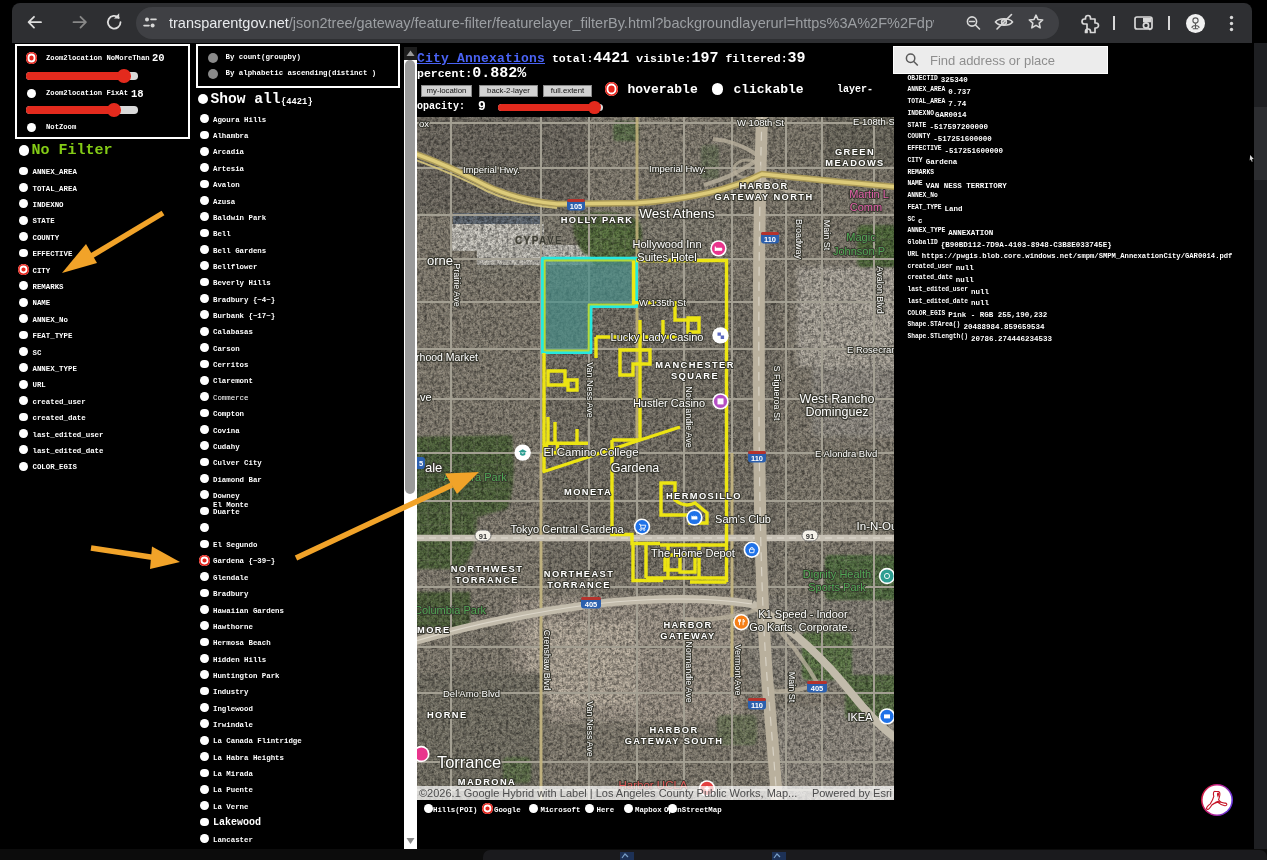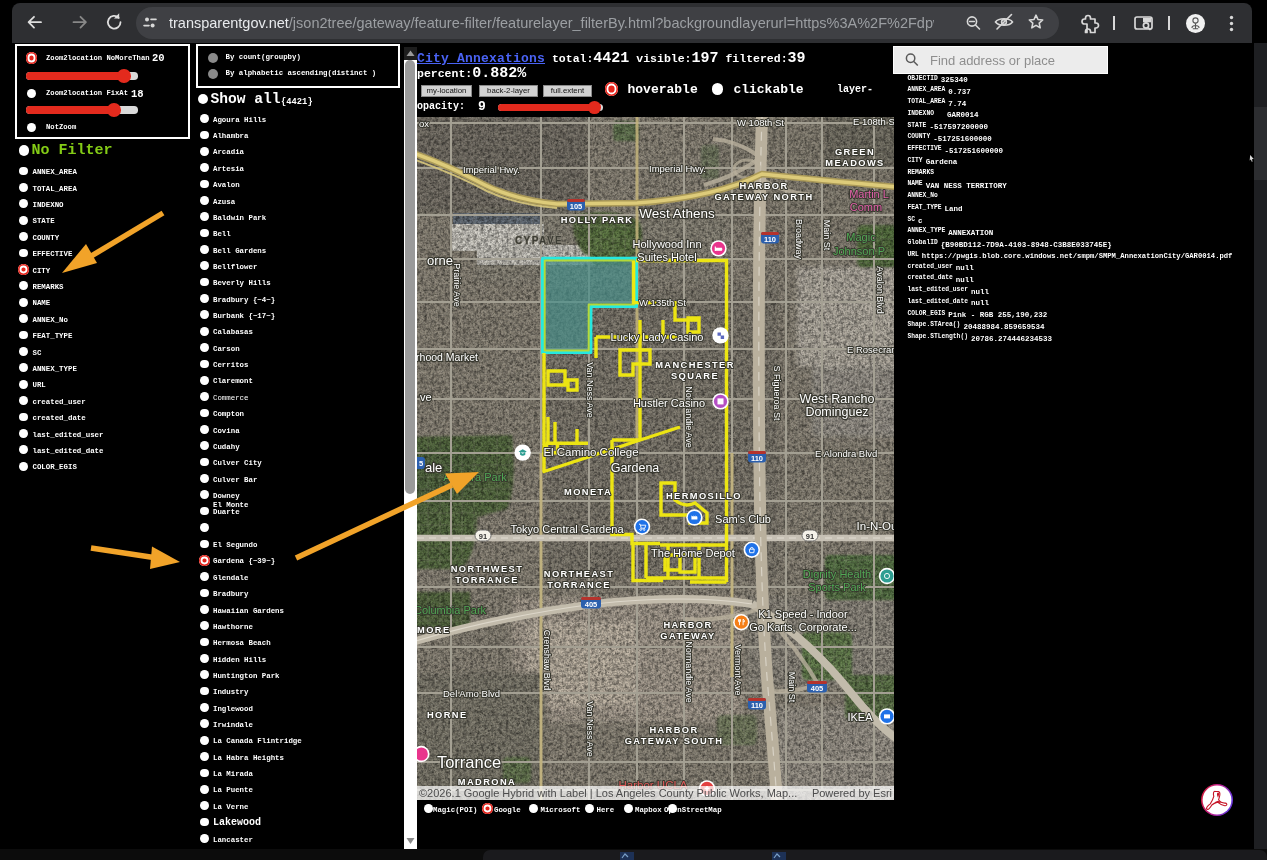--- a/index.html
+++ b/index.html
@@ -162,21 +162,21 @@
     <span class="abs" style="left:213.0px;top:392.8px;font-size:7.4px;color:#fff;letter-spacing:0.00px;font-weight:normal;font-family:'Liberation Mono',monospace;line-height:10.4px;white-space:nowrap">Commerce</span>
     <span class="abs" style="left:200.1px;top:408.6px;width:8.8px;height:8.8px;border-radius:50%;background:#fff"></span>
     <span class="abs" style="left:213.0px;top:409.2px;font-size:7.4px;color:#fff;letter-spacing:0.00px;font-weight:bold;font-family:'Liberation Mono',monospace;line-height:10.4px;white-space:nowrap">Compton</span>
     <span class="abs" style="left:200.1px;top:424.9px;width:8.8px;height:8.8px;border-radius:50%;background:#fff"></span>
     <span class="abs" style="left:213.0px;top:425.5px;font-size:7.4px;color:#fff;letter-spacing:0.00px;font-weight:bold;font-family:'Liberation Mono',monospace;line-height:10.4px;white-space:nowrap">Covina</span>
     <span class="abs" style="left:200.1px;top:441.3px;width:8.8px;height:8.8px;border-radius:50%;background:#fff"></span>
     <span class="abs" style="left:213.0px;top:441.9px;font-size:7.4px;color:#fff;letter-spacing:0.00px;font-weight:bold;font-family:'Liberation Mono',monospace;line-height:10.4px;white-space:nowrap">Cudahy</span>
     <span class="abs" style="left:200.1px;top:457.7px;width:8.8px;height:8.8px;border-radius:50%;background:#fff"></span>
     <span class="abs" style="left:213.0px;top:458.2px;font-size:7.4px;color:#fff;letter-spacing:0.00px;font-weight:bold;font-family:'Liberation Mono',monospace;line-height:10.4px;white-space:nowrap">Culver City</span>
     <span class="abs" style="left:200.1px;top:474.0px;width:8.8px;height:8.8px;border-radius:50%;background:#fff"></span>
-    <span class="abs" style="left:213.0px;top:474.6px;font-size:7.4px;color:#fff;letter-spacing:0.00px;font-weight:bold;font-family:'Liberation Mono',monospace;line-height:10.4px;white-space:nowrap">Culver Bar</span>
+    <span class="abs" style="left:213.0px;top:474.6px;font-size:7.4px;color:#fff;letter-spacing:0.00px;font-weight:bold;font-family:'Liberation Mono',monospace;line-height:10.4px;white-space:nowrap">Diamond Bar</span>
     <span class="abs" style="left:200.1px;top:490.4px;width:8.8px;height:8.8px;border-radius:50%;background:#fff"></span>
     <span class="abs" style="left:213.0px;top:491.0px;font-size:7.4px;color:#fff;letter-spacing:0.00px;font-weight:bold;font-family:'Liberation Mono',monospace;line-height:10.4px;white-space:nowrap">Downey</span>
     <span class="abs" style="left:200.1px;top:506.7px;width:8.8px;height:8.8px;border-radius:50%;background:#fff"></span>
     <span class="abs" style="left:213.0px;top:507.3px;font-size:7.4px;color:#fff;letter-spacing:0.00px;font-weight:bold;font-family:'Liberation Mono',monospace;line-height:10.4px;white-space:nowrap">Duarte</span>
     <span class="abs" style="left:200.1px;top:523.1px;width:8.8px;height:8.8px;border-radius:50%;background:#fff"></span>
     <span class="abs" style="left:213.0px;top:500px;font-size:7.4px;color:#fff;letter-spacing:0.00px;font-weight:bold;font-family:'Liberation Mono',monospace;line-height:10.4px;white-space:nowrap">El Monte</span>
     <span class="abs" style="left:200.1px;top:539.5px;width:8.8px;height:8.8px;border-radius:50%;background:#fff"></span>
     <span class="abs" style="left:213.0px;top:540.0px;font-size:7.4px;color:#fff;letter-spacing:0.00px;font-weight:bold;font-family:'Liberation Mono',monospace;line-height:10.4px;white-space:nowrap">El Segundo</span>
     <span class="abs" style="left:199.1px;top:554.8px;width:10.8px;height:10.8px;border-radius:50%;background:#e3241b;box-shadow:inset 0 0 0 1.6px #e3241b, inset 0 0 0 3.4px #fff"></span>
     <span class="abs" style="left:213.0px;top:556.4px;font-size:7.4px;color:#fff;letter-spacing:0.00px;font-weight:bold;font-family:'Liberation Mono',monospace;line-height:10.4px;white-space:nowrap">Gardena {~39~}</span>
@@ -544,41 +544,41 @@
  <g font-size="11" text-anchor="middle" fill="#e060a8" stroke-width="1.9">
   <text x="452" y="81">Martin L</text>
   <text x="449" y="94">Comm</text>
  </g>
  <text x="236" y="672" font-size="11.5" text-anchor="middle" fill="#e05b5b" stroke-width="1.9">Harbor UCLA</text>
 </g>
 </svg>
 
 <div class="abs sans" style="left:417px;top:785.5px;width:477px;height:14px;background:rgba(255,255,255,0.72);color:#4c4c4c;font-size:11px;line-height:14px;white-space:nowrap;overflow:hidden"><span style="margin-left:2px">©2026.1 Google Hybrid with Label | Los Angeles County Public Works, Map...</span><span style="position:absolute;right:2px">Powered by Esri</span></div>
 <span class="abs" style="left:424.1px;top:804.2px;width:8.8px;height:8.8px;border-radius:50%;background:#fff"></span>
-    <span class="abs" style="left:433.0px;top:804.7px;font-size:7.4px;color:#fff;letter-spacing:0.00px;font-weight:bold;font-family:'Liberation Mono',monospace;line-height:10.4px;white-space:nowrap">Magic(POI)</span>
+    <span class="abs" style="left:433.0px;top:804.7px;font-size:7.4px;color:#fff;letter-spacing:0.00px;font-weight:bold;font-family:'Liberation Mono',monospace;line-height:10.4px;white-space:nowrap">Hills(POI)</span>
     <span class="abs" style="left:481.8px;top:803.2px;width:10.8px;height:10.8px;border-radius:50%;background:#e3241b;box-shadow:inset 0 0 0 1.6px #e3241b, inset 0 0 0 3.4px #fff"></span>
     <span class="abs" style="left:494.0px;top:804.7px;font-size:7.4px;color:#fff;letter-spacing:0.00px;font-weight:bold;font-family:'Liberation Mono',monospace;line-height:10.4px;white-space:nowrap">Google</span>
     <span class="abs" style="left:529.2px;top:804.2px;width:8.8px;height:8.8px;border-radius:50%;background:#fff"></span>
     <span class="abs" style="left:540.5px;top:804.7px;font-size:7.4px;color:#fff;letter-spacing:0.00px;font-weight:bold;font-family:'Liberation Mono',monospace;line-height:10.4px;white-space:nowrap">Microsoft</span>
     <span class="abs" style="left:585.2px;top:804.2px;width:8.8px;height:8.8px;border-radius:50%;background:#fff"></span>
     <span class="abs" style="left:596.5px;top:804.7px;font-size:7.4px;color:#fff;letter-spacing:0.00px;font-weight:bold;font-family:'Liberation Mono',monospace;line-height:10.4px;white-space:nowrap">Here</span>
     <span class="abs" style="left:623.9px;top:804.2px;width:8.8px;height:8.8px;border-radius:50%;background:#fff"></span>
     <span class="abs" style="left:635.0px;top:804.7px;font-size:7.4px;color:#fff;letter-spacing:0.00px;font-weight:bold;font-family:'Liberation Mono',monospace;line-height:10.4px;white-space:nowrap">Mapbox</span>
     <span class="abs" style="left:668.3px;top:804.2px;width:8.8px;height:8.8px;border-radius:50%;background:#fff"></span>
     <span class="abs" style="left:664px;top:804.7px;font-size:7.4px;color:#fff;letter-spacing:0.00px;font-weight:bold;font-family:'Liberation Mono',monospace;line-height:10.4px;white-space:nowrap">OpenStreetMap</span>
 <div class="abs" style="left:893.2px;top:45.9px;width:215px;height:28px;background:#ececec;border:1.5px solid #fdfdfd"></div>
 <svg class="abs" style="left:903px;top:51px" width="18" height="18" viewBox="0 0 18 18">
       <circle cx="7.6" cy="7.2" r="4.2" fill="none" stroke="#595959" stroke-width="1.5"></circle>
       <path d="M10.8 10.4 l4 4.2" stroke="#595959" stroke-width="1.5"></path>
     </svg>
 <div class="abs sans" style="left:930px;top:52.5px;font-size:13px;color:#8e8e8e">Find address or place</div>
 <div class="abs mono row-lb" style="left:907.5px;top:74.5px;font-size:6.3px">OBJECTID<span style="font-size:7.5px;vertical-align:-2.6px;margin-left:3px">325340</span></div>
     <div class="abs mono row-lb" style="left:907.5px;top:86.2px;font-size:6.3px">ANNEX_AREA<span style="font-size:7.5px;vertical-align:-2.6px;margin-left:3px">0.737</span></div>
     <div class="abs mono row-lb" style="left:907.5px;top:98.0px;font-size:6.3px">TOTAL_AREA<span style="font-size:7.5px;vertical-align:-2.6px;margin-left:3px">7.74</span></div>
-    <div class="abs mono row-lb" style="left:907.5px;top:109.8px;font-size:6.3px">INDEXNO<span style="font-size:7.5px;vertical-align:-2.6px;margin-left:13px">GAR0014</span></div>
+    <div class="abs mono row-lb" style="left:907.5px;top:109.8px;font-size:6.3px">INDEXNO<span style="font-size:7.5px;vertical-align:-2.6px;margin-left:1px">GAR0014</span></div>
     <div class="abs mono row-lb" style="left:907.5px;top:121.5px;font-size:6.3px">STATE<span style="font-size:7.5px;vertical-align:-2.6px;margin-left:3px">-517597200000</span></div>
     <div class="abs mono row-lb" style="left:907.5px;top:133.2px;font-size:6.3px">COUNTY<span style="font-size:7.5px;vertical-align:-2.6px;margin-left:3px">-517251600000</span></div>
     <div class="abs mono row-lb" style="left:907.5px;top:145.0px;font-size:6.3px">EFFECTIVE<span style="font-size:7.5px;vertical-align:-2.6px;margin-left:3px">-517251600000</span></div>
     <div class="abs mono row-lb" style="left:907.5px;top:156.8px;font-size:6.3px">CITY<span style="font-size:7.5px;vertical-align:-2.6px;margin-left:3px">Gardena</span></div>
     <div class="abs mono row-lb" style="left:907.5px;top:168.5px;font-size:6.3px">REMARKS<span style="font-size:7.5px;vertical-align:-2.6px;margin-left:3px"></span></div>
     <div class="abs mono row-lb" style="left:907.5px;top:180.2px;font-size:6.3px">NAME<span style="font-size:7.5px;vertical-align:-2.6px;margin-left:3px">VAN NESS TERRITORY</span></div>
     <div class="abs mono row-lb" style="left:907.5px;top:192.0px;font-size:6.3px">ANNEX_No<span style="font-size:7.5px;vertical-align:-2.6px;margin-left:3px"></span></div>
     <div class="abs mono row-lb" style="left:907.5px;top:203.8px;font-size:6.3px">FEAT_TYPE<span style="font-size:7.5px;vertical-align:-2.6px;margin-left:3px">Land</span></div>
     <div class="abs mono row-lb" style="left:907.5px;top:215.5px;font-size:6.3px">SC<span style="font-size:7.5px;vertical-align:-2.6px;margin-left:3px">c</span></div>
     <div class="abs mono row-lb" style="left:907.5px;top:227.2px;font-size:6.3px">ANNEX_TYPE<span style="font-size:7.5px;vertical-align:-2.6px;margin-left:3px">ANNEXATION</span></div>

